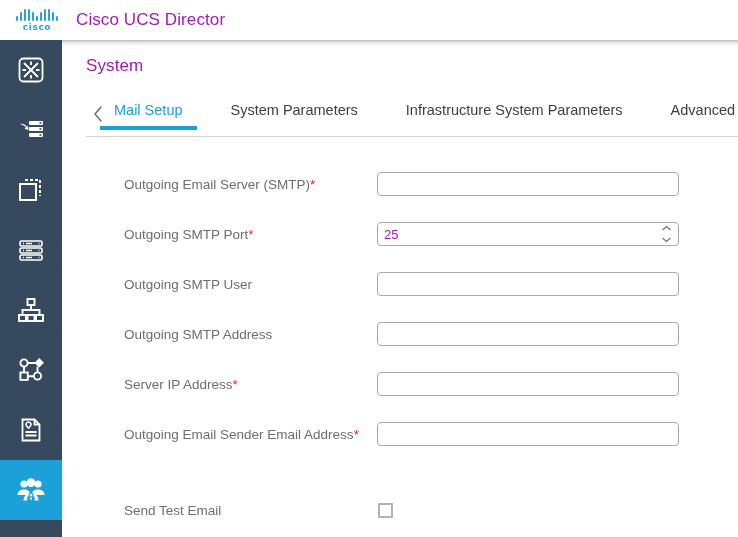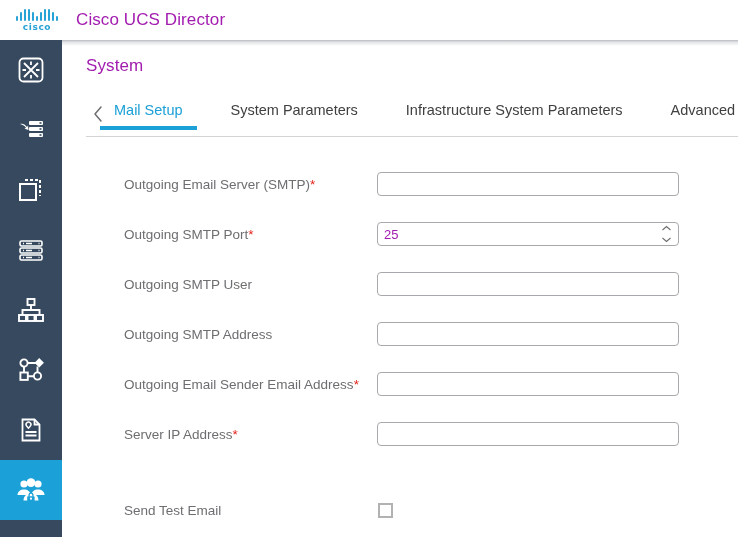--- a/index.html
+++ b/index.html
@@ -408,28 +408,28 @@
       </div>
 
       <div class="form-row">
         <div class="form-label">Outgoing SMTP Address</div>
         <div class="form-field">
           <input class="txt" type="password" value="" style="">
         </div>
       </div>
 
       <div class="form-row">
+        <div class="form-label"><span>Server IP Address</span><span class="req">*</span></div>
+        <div class="form-field">
+          <input class="txt" type="text" value="" style="">
+        </div>
+      </div>
+
+      <div class="form-row">
         <div class="form-label"><span>Outgoing Email Sender Email Address</span><span class="req">*</span></div>
-        <div class="form-field">
-          <input class="txt" type="text" value="" style="">
-        </div>
-      </div>
-
-      <div class="form-row">
-        <div class="form-label"><span>Server IP Address</span><span class="req">*</span></div>
         <div class="form-field">
           <input class="txt" type="text" value="" style="">
         </div>
       </div>
 
       <div class="row-gap"></div>
 
       <div class="form-row">
         <div class="form-label">Send Test Email</div>
         <div class="form-field">

